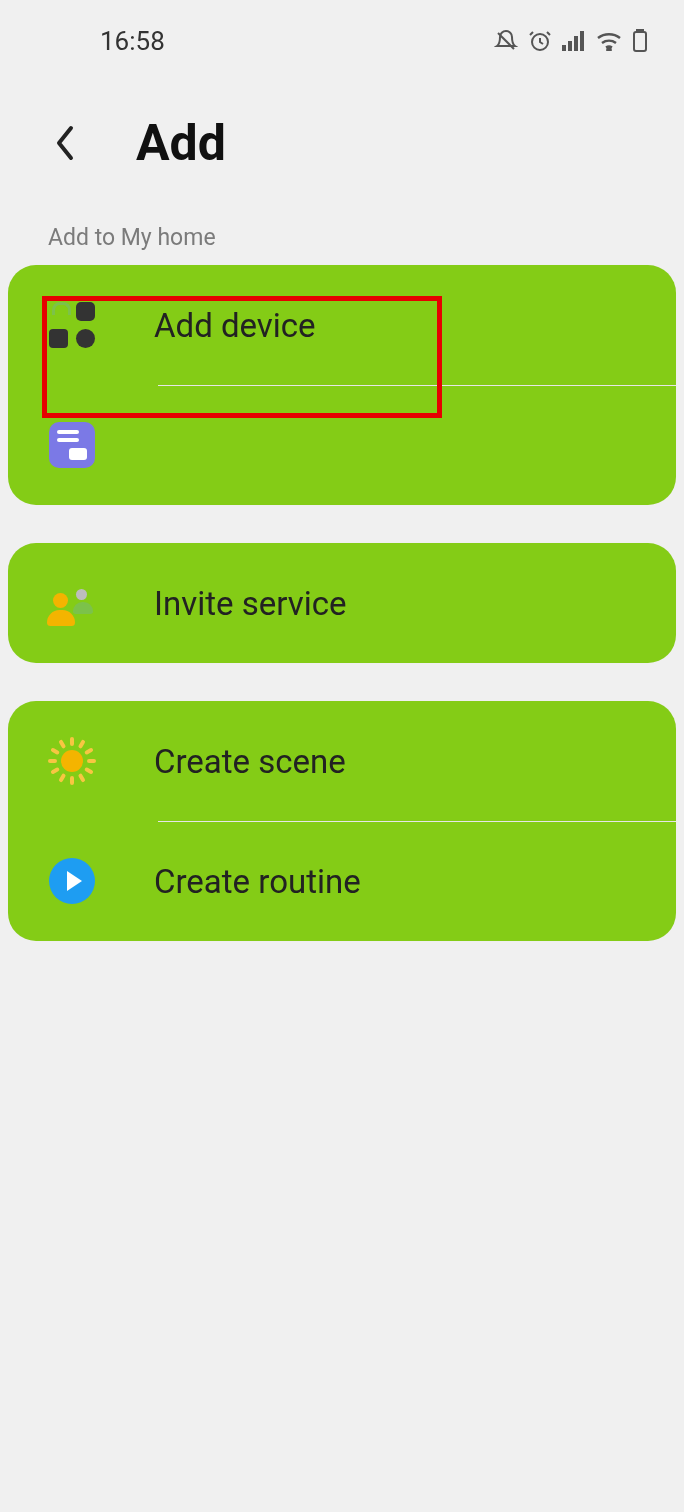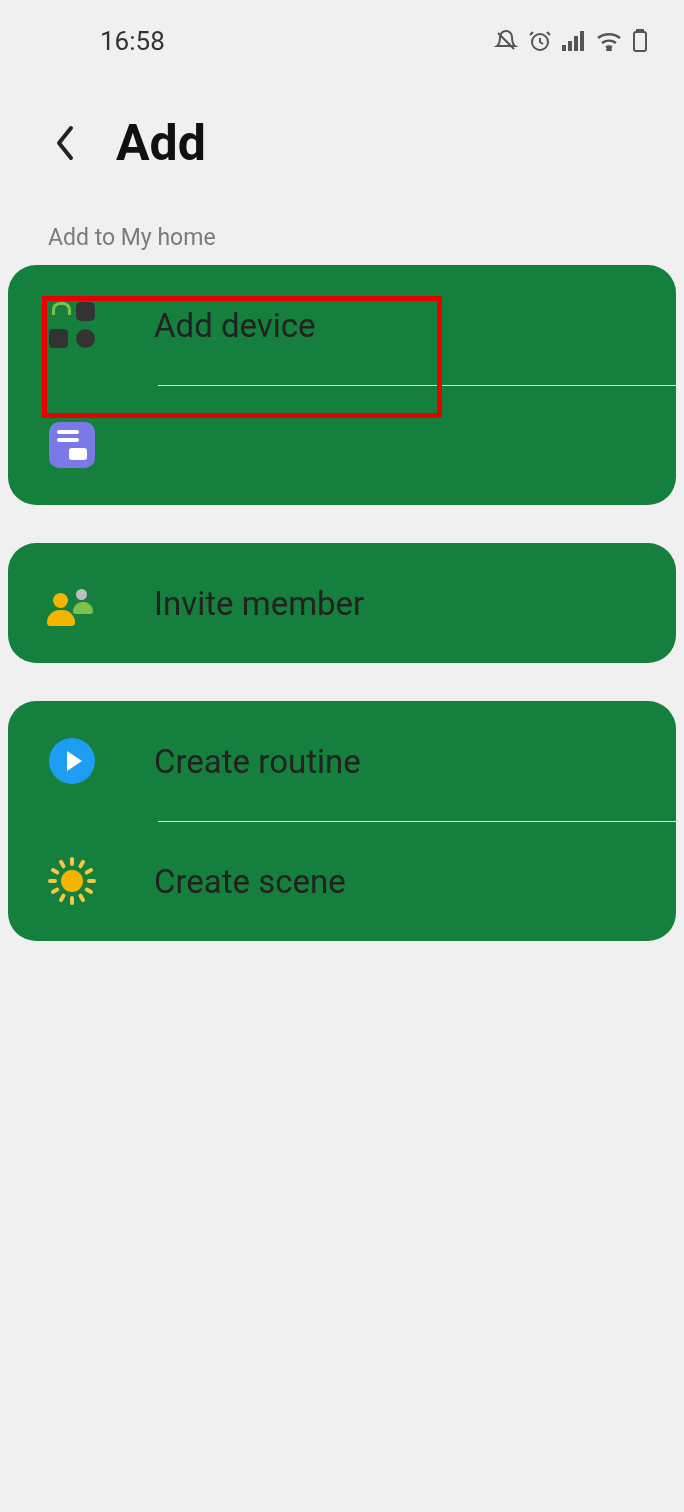--- a/index.html
+++ b/index.html
@@ -2,27 +2,27 @@
 <html><head>
 <meta charset="utf-8">
 <style>
   * { margin: 0; padding: 0; box-sizing: border-box; }
   html, body { width: 684px; height: 1512px; background: #f0f0f0; font-family: -apple-system, BlinkMacSystemFont, "Segoe UI", Roboto, sans-serif; overflow: hidden; }
 
   .status-bar { display: flex; justify-content: space-between; align-items: center; padding: 26px 36px 10px 100px; font-size: 26px; color: #333; gap: 23px; }
   .status-right { display: flex; gap: 10px; align-items: center; color: #555; }
   .status-right svg { display: block; }
 
-  .header { display: flex; align-items: center; padding: 48px 28px 24px 42px; }
+  .header { display: flex; align-items: center; padding: 48px 28px 24px 42px; gap: 20px; }
   .back-btn { width: 46px; height: 46px; display: flex; align-items: center; justify-content: center; margin-right: 28px; }
   .title { font-size: 50px; font-weight: 700; color: #111; }
 
   .section-label { font-size: 23px; color: #7b7b7b; padding: 28px 0 14px 48px; }
 
-  .group { background: #15803d; border-radius: 28px; margin: 0 8px 38px 8px; overflow: hidden; box-shadow: 0 0 1px rgba(0,0,0,0.04); }
+  .group { background: #84cc16; border-radius: 28px; margin: 0 8px 38px 8px; overflow: hidden; box-shadow: 0 0 1px rgba(0,0,0,0.04); }
   .row { display: flex; align-items: center; padding: 30px 34px; position: relative; min-height: 108px; }
   .row + .row::before { content: ""; position: absolute; top: 0; left: 150px; right: 0; height: 1px; background: #e6e6e6; }
   .row .icon-slot { width: 60px; height: 60px; margin-right: 52px; display: flex; align-items: center; justify-content: center; }
   .row .label { font-size: 33px; color: #222; }
 
   .highlight-box { position: absolute; left: 42px; top: 296px; width: 400px; height: 122px; border: 5px solid #e60000; pointer-events:none; }
 
   
   .ic-device { position: relative; width: 46px; height: 46px; }
   .ic-device .sq { position: absolute; width: 19px; height: 19px; background: #333; border-radius: 4px; }
@@ -118,31 +118,25 @@
 <div class="group">
   <div class="row">
     <div class="icon-slot">
       <div class="ic-member">
           <div class="sm-body"></div>
           <div class="sm-head"></div>
           <div class="big-body"></div>
           <div class="big-head"></div>
         </div>
     </div>
-    <div class="label">Invite member</div>
+    <div class="label">Invite service</div>
   </div>
 </div>
 
 <div class="group">
-  <div class="row">
-    <div class="icon-slot">
-        <div class="ic-play"></div>
-      </div>
-    <div class="label">Create routine</div>
-  </div>
   <div class="row">
     <div class="icon-slot">
       <div class="ic-sun">
         <div class="core"></div>
         <div class="rays" id="sun-rays">
             <span style="transform: translate(-2px, -24px) rotate(0deg);"></span>
             <span style="transform: translate(-2px, -24px) rotate(30deg);"></span>
             <span style="transform: translate(-2px, -24px) rotate(60deg);"></span>
             <span style="transform: translate(-2px, -24px) rotate(90deg);"></span>
             <span style="transform: translate(-2px, -24px) rotate(120deg);"></span>
@@ -151,15 +145,21 @@
             <span style="transform: translate(-2px, -24px) rotate(210deg);"></span>
             <span style="transform: translate(-2px, -24px) rotate(240deg);"></span>
             <span style="transform: translate(-2px, -24px) rotate(270deg);"></span>
             <span style="transform: translate(-2px, -24px) rotate(300deg);"></span>
             <span style="transform: translate(-2px, -24px) rotate(330deg);"></span>
           </div>
       </div>
     </div>
     <div class="label">Create scene</div>
   </div>
+  <div class="row">
+    <div class="icon-slot">
+        <div class="ic-play"></div>
+      </div>
+    <div class="label">Create routine</div>
+  </div>
 </div>
 
 <div class="highlight-box"></div>
 
 </body></html>

